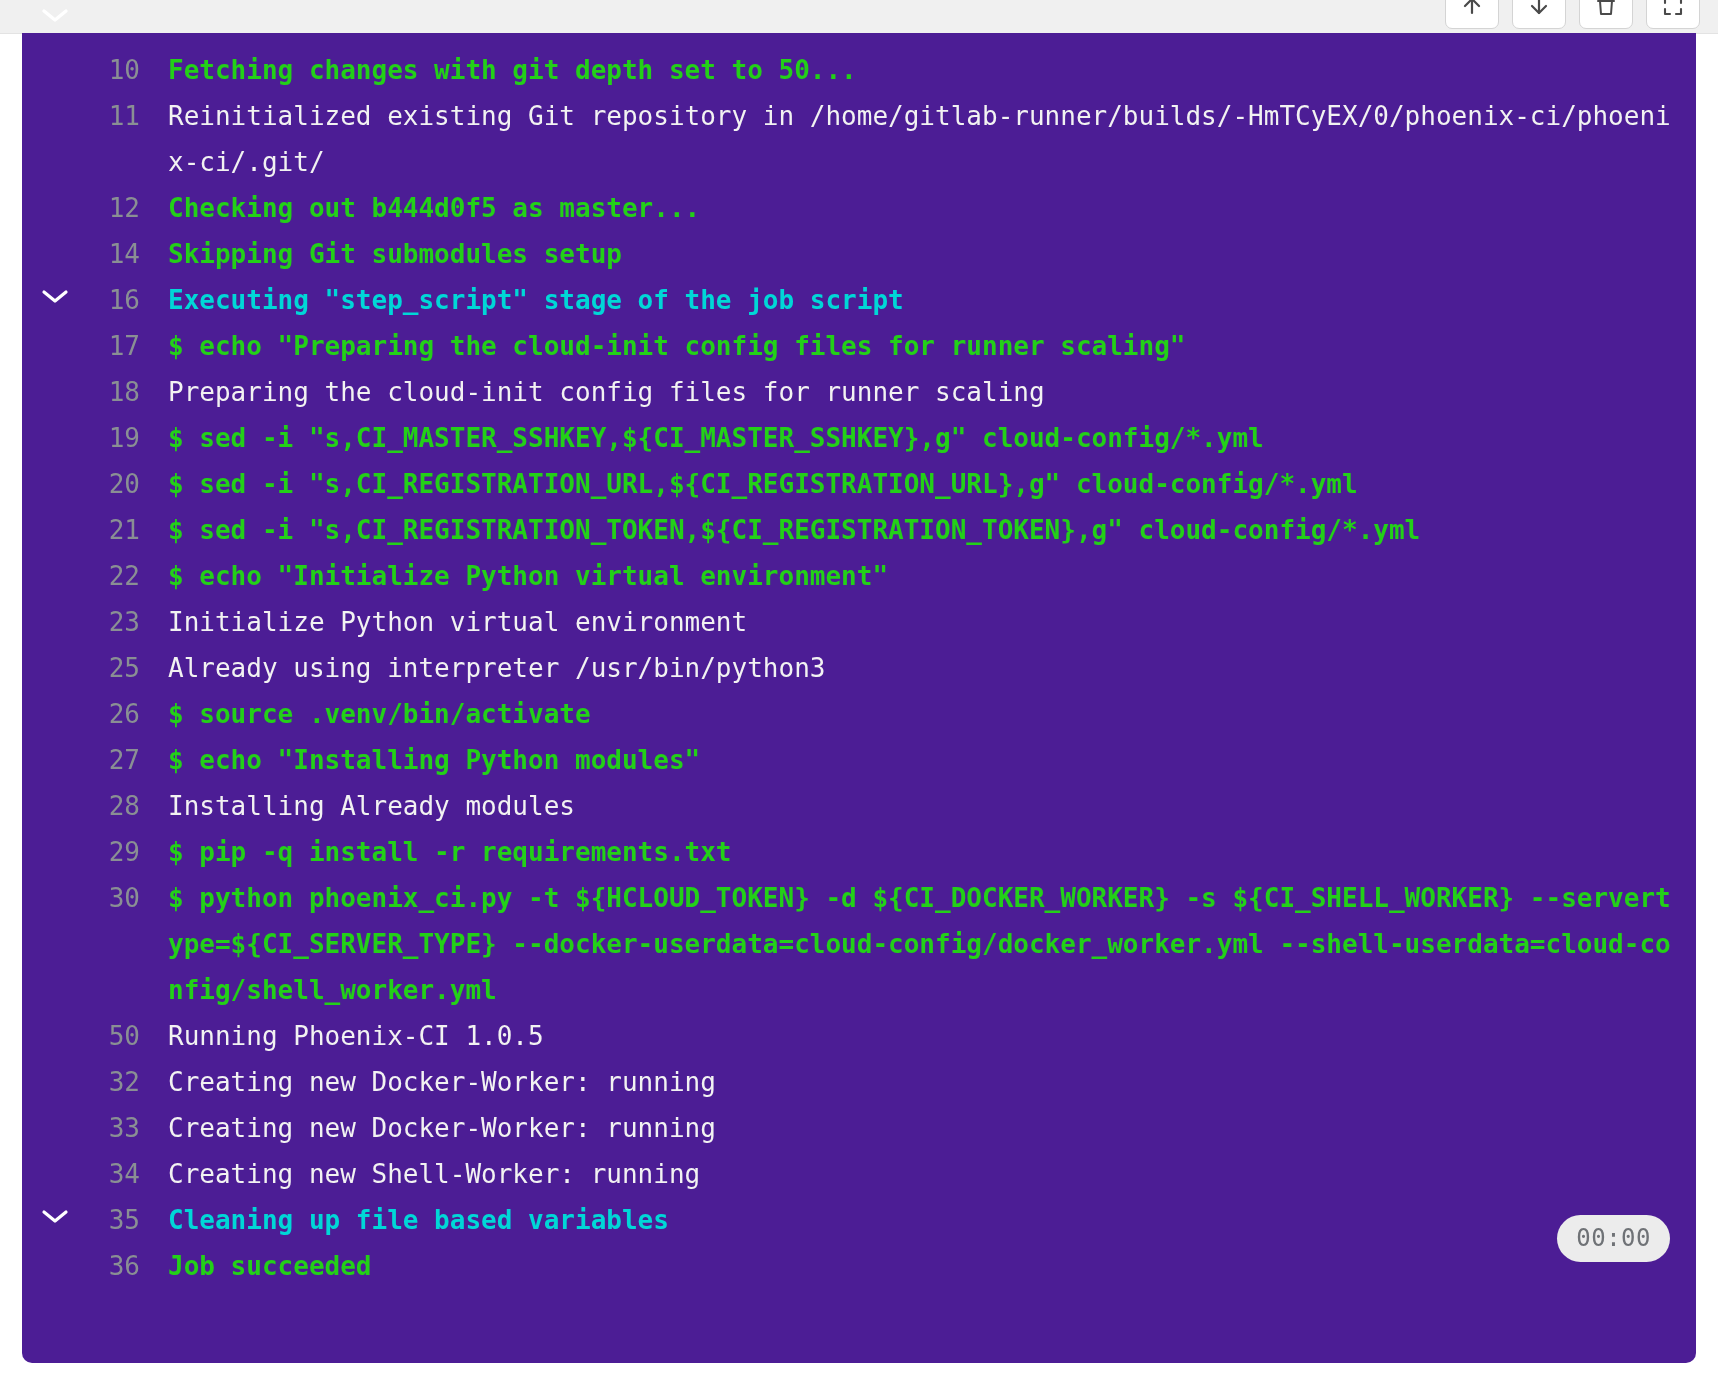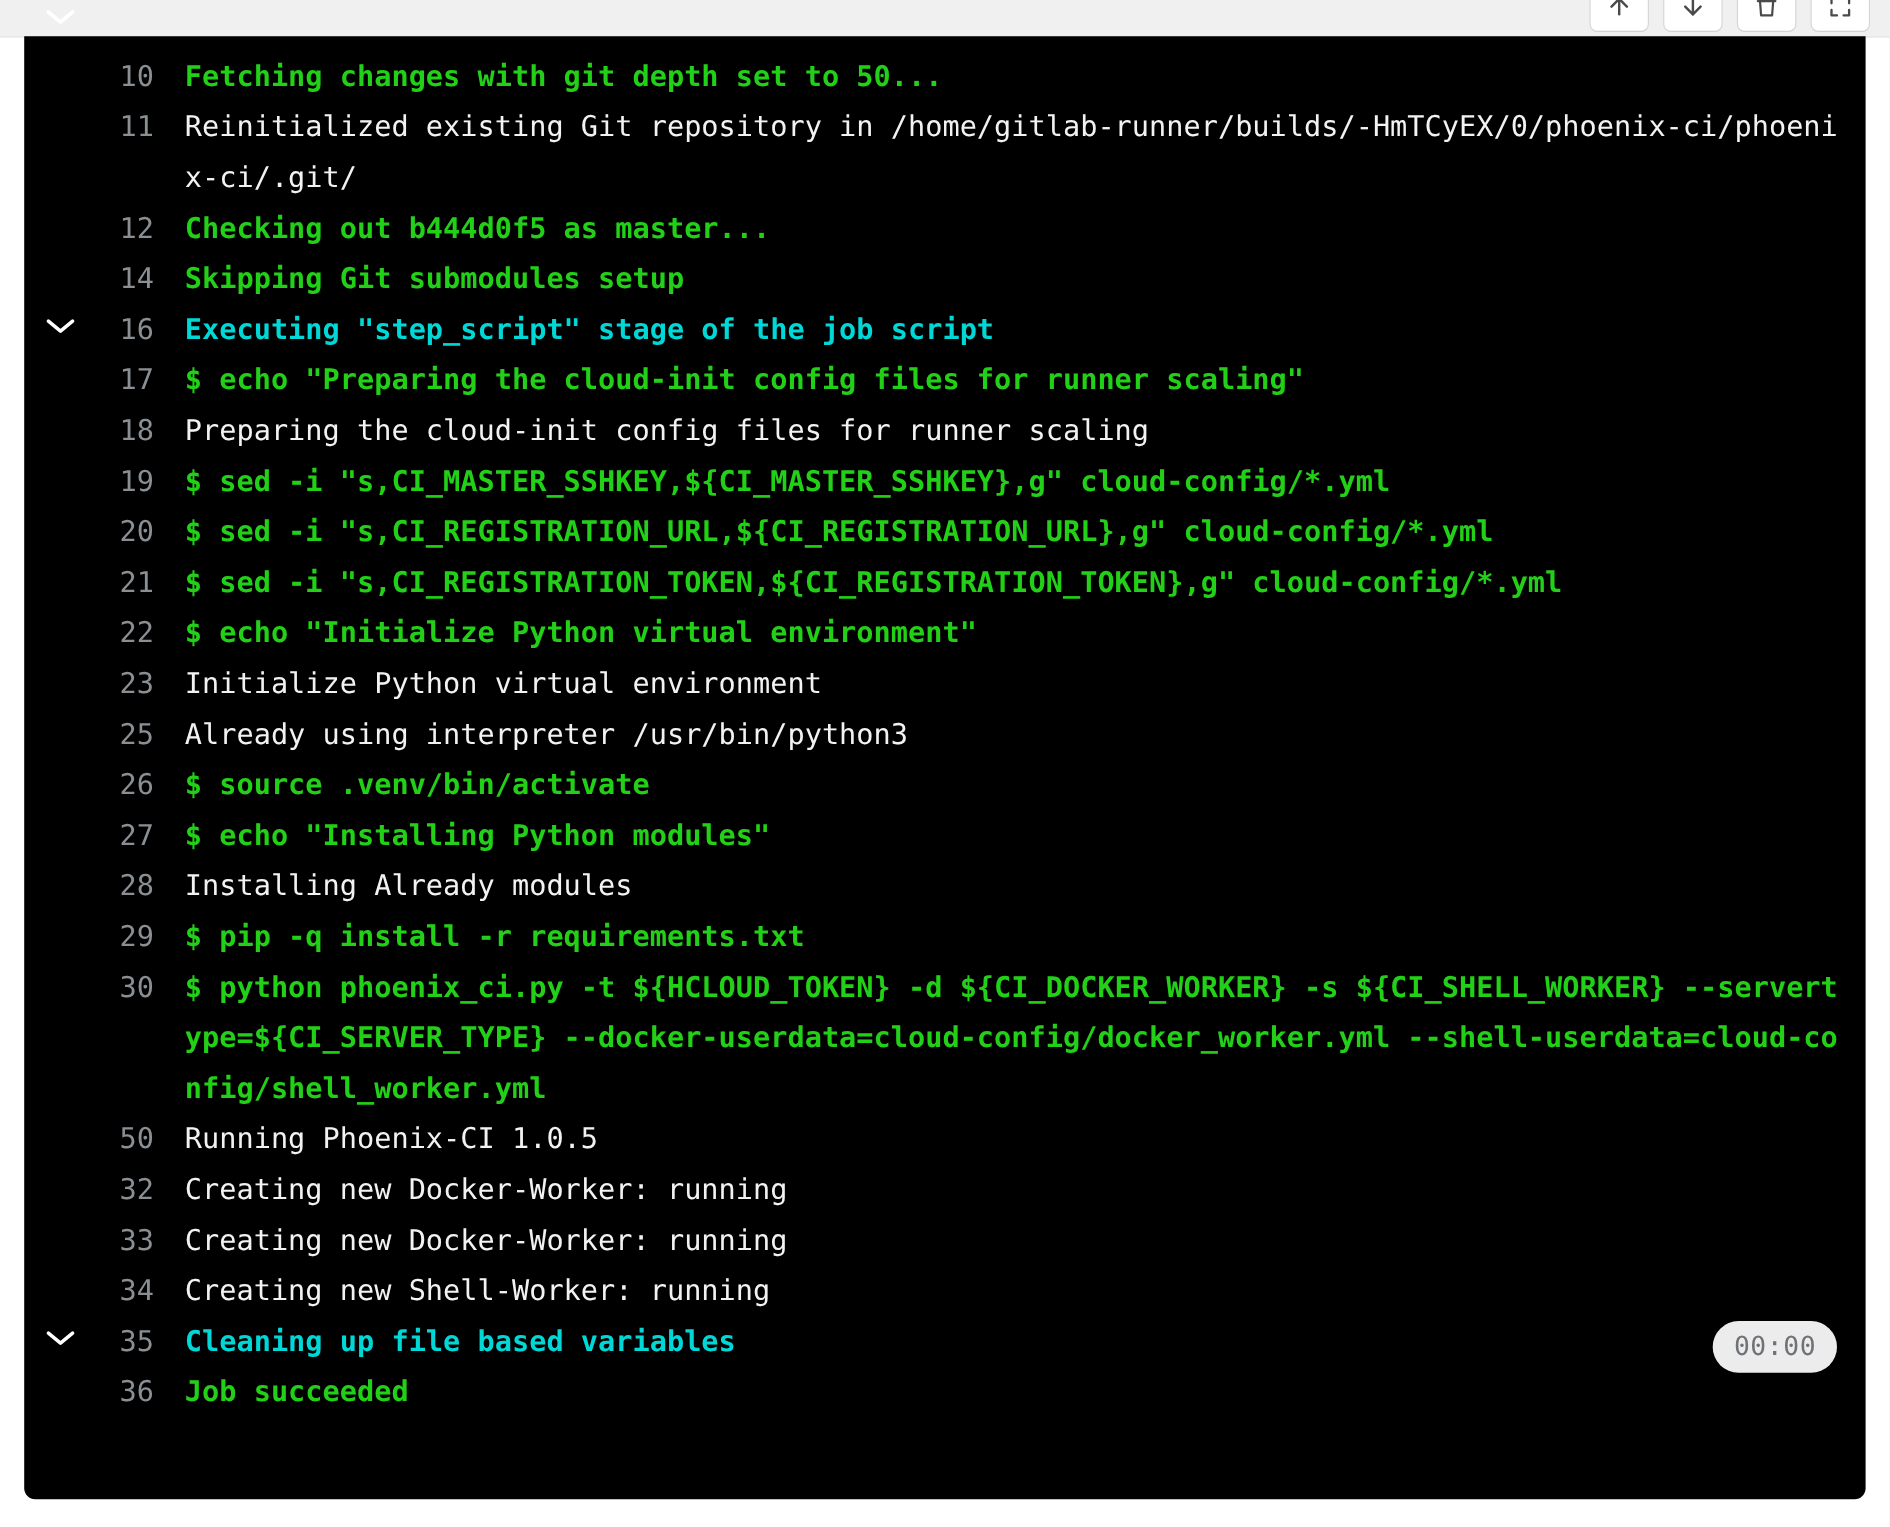--- a/index.html
+++ b/index.html
@@ -54,21 +54,21 @@
   }
   .tb-btn svg { display: block; }
 
   
   .log-panel {
     position: absolute;
     top: 33px;
     left: 22px;
     width: 1674px;
     height: 1330px;
-    background: #000000;
+    background: #4c1d95;
     border-bottom-left-radius: 10px;
     border-bottom-right-radius: 10px;
     overflow: hidden;
     padding: 14px 0 10px 0;
   }
 
   .log-line {
     position: relative;
     display: flex;
     align-items: flex-start;
@@ -108,21 +108,21 @@
   }
 
   .c-green  { color: #23d018; font-weight: bold; }
   .c-white  { color: #f2f2f2; font-weight: normal; }
   .c-cyan   { color: #00d7d7; font-weight: bold; }
 
   
   .time-pill {
     position: absolute;
     right: 26px;
-    top: 4px;
+    top: 18px;
     background: #ececec;
     color: #6f7276;
     font-size: 24px;
     line-height: 1;
     padding: 11px 19px 12px;
     border-radius: 999px;
     font-weight: 400;
     letter-spacing: 0.5px;
   }
 </style>

